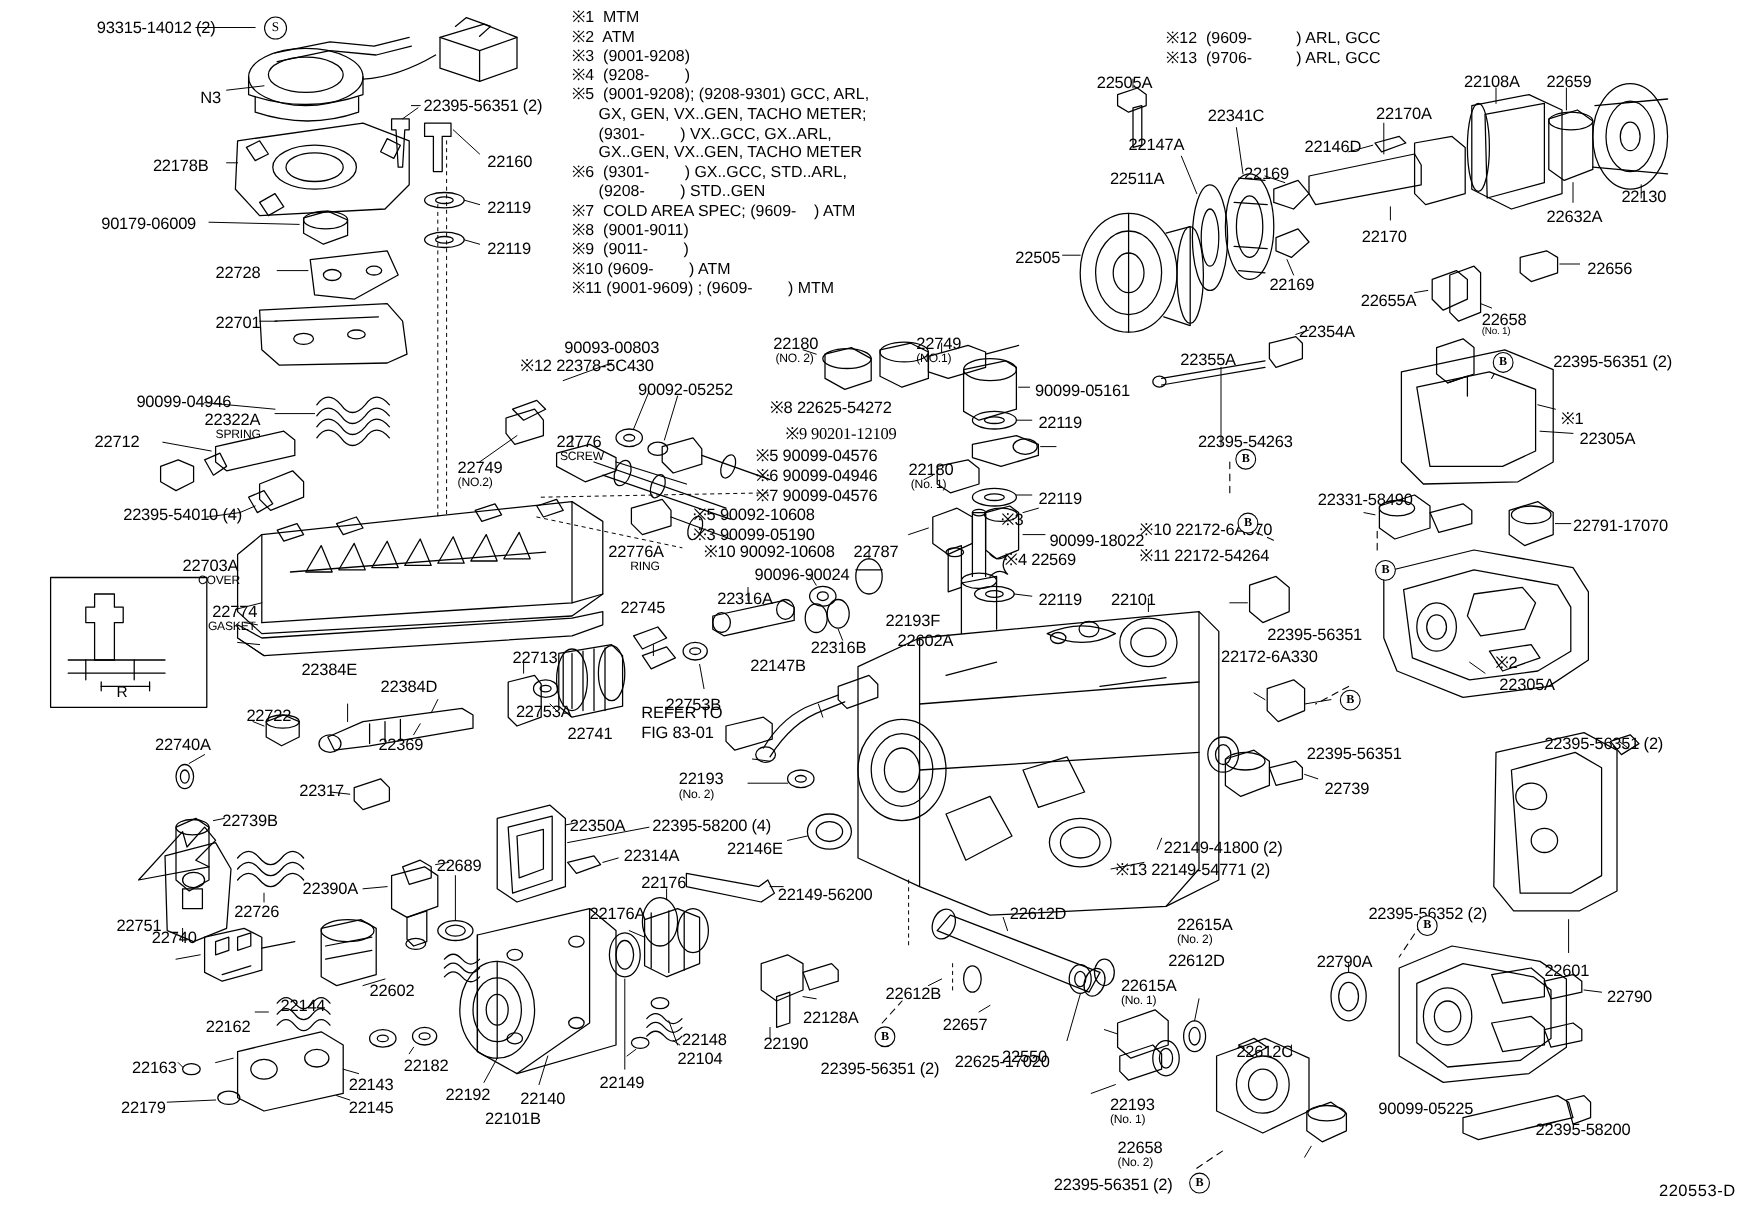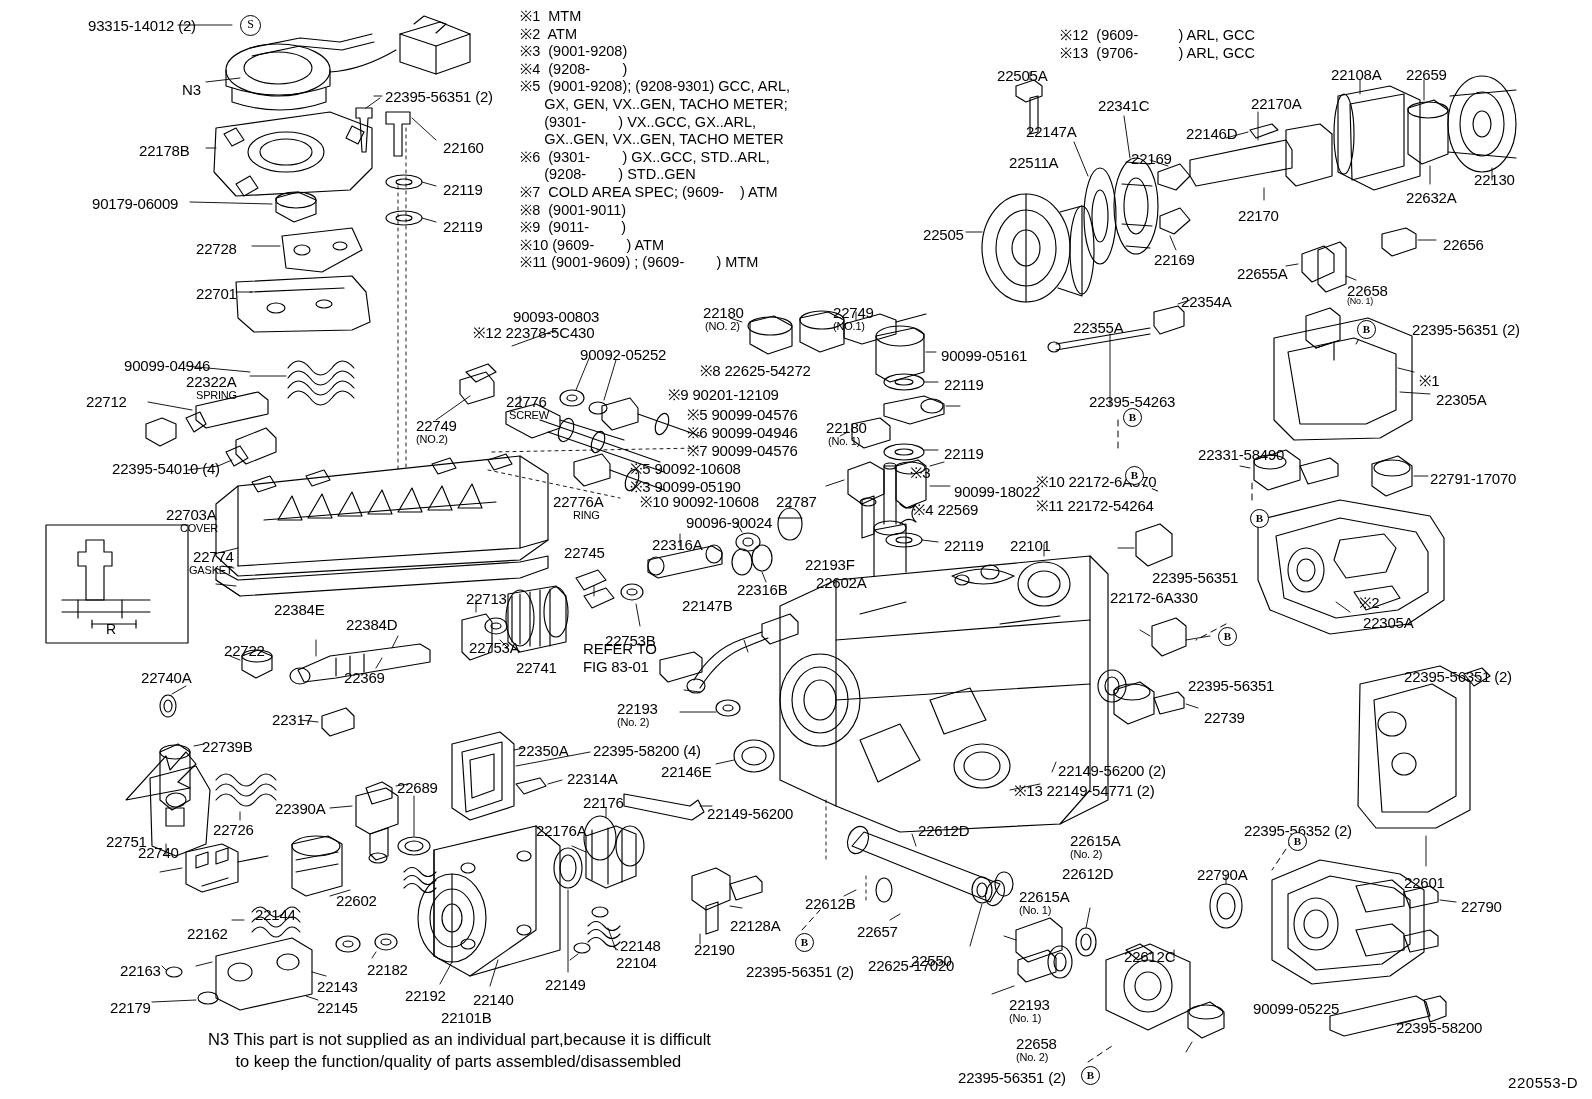--- a/index.html
+++ b/index.html
@@ -762,21 +762,21 @@
       <div class="lbl" style="left: 1073px; top: 320px;">22355A</div>
       <div class="lbl" style="left: 1412px; top: 322px;">22395-56351 (2)</div>
       <div class="lbl" style="left: 124px; top: 358px;">90099-04946</div>
       <div class="lbl" style="left: 186px; top: 374px;">22322A</div>
       <div class="lbl small" style="left: 196px; top: 390px;">SPRING</div>
       <div class="lbl" style="left: 700px; top: 363px;">※8 22625-54272</div>
       <div class="lbl" style="left: 944px; top: 377px;">22119</div>
       <div class="lbl" style="left: 86px; top: 394px;">22712</div>
       <div class="lbl" style="left: 506px; top: 394px;">22776</div>
       <div class="lbl small" style="left: 509px; top: 410px;">SCREW</div>
-      <div class="lbl" style="left: 668px; top: 387px;">※9 90201-12109</div>
+      <div class="lbl" style="left: 714px; top: 387px; font-family: Liberation Serif, serif;">※9 90201-12109</div>
       <div class="lbl" style="left: 1089px; top: 394px;">22395-54263</div>
       <div class="lbl" style="left: 1419px; top: 373px;">※1</div>
       <div class="lbl" style="left: 1436px; top: 392px;">22305A</div>
       <div class="lbl" style="left: 416px; top: 418px;">22749</div>
       <div class="lbl small" style="left: 416px; top: 434px;">(NO.2)</div>
       <div class="lbl" style="left: 687px; top: 407px;">※5 90099-04576</div>
       <div class="lbl" style="left: 687px; top: 425px;">※6 90099-04946</div>
       <div class="lbl" style="left: 826px; top: 420px;">22180</div>
       <div class="lbl small" style="left: 828px; top: 436px;">(No. 1)</div>
       <div class="lbl" style="left: 687px; top: 443px;">※7 90099-04576</div>
@@ -830,21 +830,21 @@
       <div class="lbl" style="left: 1188px; top: 678px;">22395-56351</div>
       <div class="lbl" style="left: 1204px; top: 710px;">22739</div>
       <div class="lbl" style="left: 202px; top: 739px;">22739B</div>
       <div class="lbl" style="left: 518px; top: 743px;">22350A</div>
       <div class="lbl" style="left: 593px; top: 743px;">22395-58200 (4)</div>
       <div class="lbl" style="left: 661px; top: 764px;">22146E</div>
       <div class="lbl" style="left: 397px; top: 780px;">22689</div>
       <div class="lbl" style="left: 567px; top: 771px;">22314A</div>
       <div class="lbl" style="left: 275px; top: 801px;">22390A</div>
       <div class="lbl" style="left: 583px; top: 795px;">22176</div>
-      <div class="lbl" style="left: 1058px; top: 763px;">22149-56200 (2)</div>
+      <div class="lbl" style="left: 1058px; top: 763px;">22149-41800 (2)</div>
       <div class="lbl" style="left: 1014px; top: 783px;">※13 22149-54771 (2)</div>
       <div class="lbl" style="left: 213px; top: 822px;">22726</div>
       <div class="lbl" style="left: 707px; top: 806px;">22149-56200</div>
       <div class="lbl" style="left: 536px; top: 823px;">22176A</div>
       <div class="lbl" style="left: 138px; top: 845px;">22740</div>
       <div class="lbl" style="left: 1070px; top: 833px;">22615A</div>
       <div class="lbl small" style="left: 1070px; top: 849px;">(No. 2)</div>
       <div class="lbl" style="left: 918px; top: 823px;">22612D</div>
       <div class="lbl" style="left: 1244px; top: 823px;">22395-56352 (2)</div>
       <div class="lbl" style="left: 106px; top: 834px; text-align: center;">22751</div>
@@ -910,17 +910,15 @@
       <div class="circ-b" style="left: 1250px; top: 509px;">B</div>
       <div class="circ-b" style="left: 1218px; top: 627px;">B</div>
       <div class="circ-b" style="left: 795px; top: 933px;">B</div>
       <div class="circ-b" style="left: 1288px; top: 832px;">B</div>
       <div class="circ-b" style="left: 1081px; top: 1066px;">B</div>
       <div class="circ-s" style="left: 240px; top: 15px;">S</div>
     </div>
 
   <div class="lbl" style="left:106px; top:622px; font-size:14px;">R</div>
 
-  <div class="note" style="left:208px; top:1028px;">N3 This part is not supplied as an individual part,because it is difficult
-      to keep the function/quality of parts assembled/disassembled</div>
 
   <div class="sheetno">220553-D</div>
 </div>
 
 </body></html>

